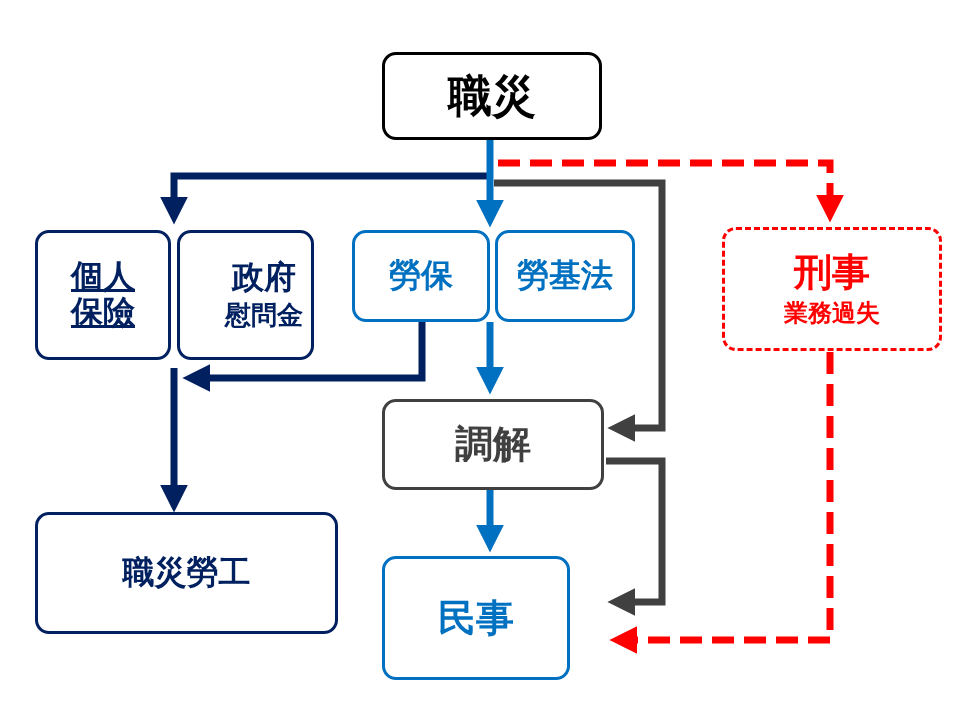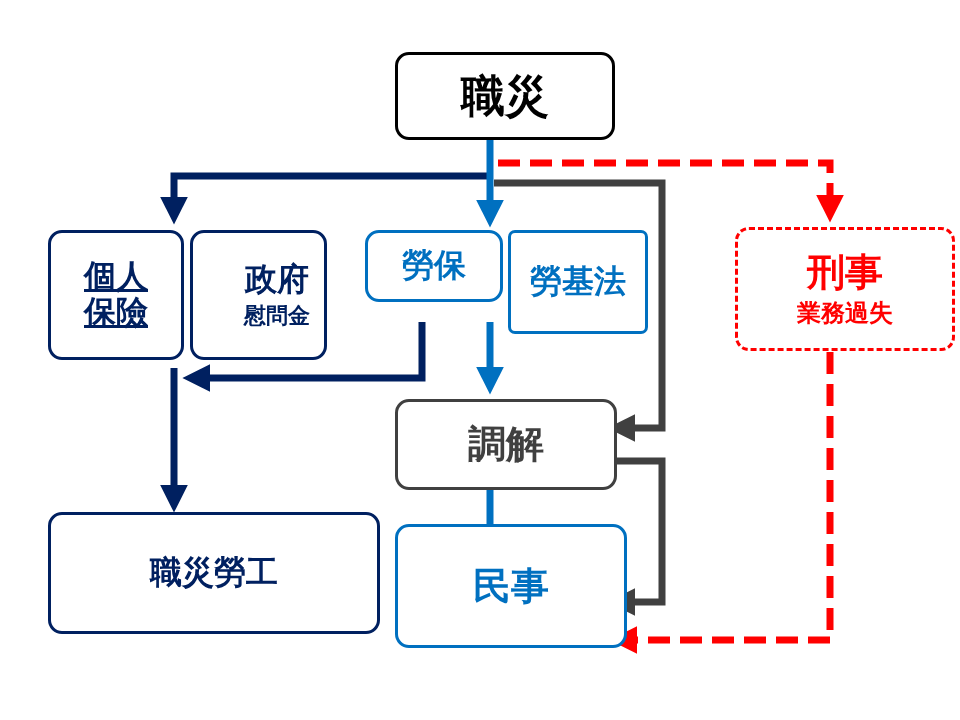--- a/index.html
+++ b/index.html
@@ -1,30 +1,30 @@
 <!DOCTYPE html>
 <html><head>
 <meta charset="utf-8">
 <style>
   html, body { margin:0; padding:0; background:#ffffff; }
   body { width:960px; height:720px; position:relative; overflow:hidden;
          font-family:"DejaVu Sans", "Liberation Sans", sans-serif; }
   svg.wires { position:absolute; left:0; top:0; width:960px; height:720px; }
   .node { position:absolute; box-sizing:border-box; border-radius:14px; background:#fff;
           display:flex; flex-direction:column; align-items:center; justify-content:center;
-          text-align:center; font-weight:bold; line-height:1.12;margin-left:13px; }
+          text-align:center; font-weight:bold; line-height:1.12; }
   .navy { border:3px solid #002060; color:#002060; }
   .blue { border:3px solid #0070c0; color:#0070c0; }
   .gray { border:3px solid #404040; color:#404040;text-align:right; }
   .black { border:3px solid #000; color:#000; }
   .red { border:3px dashed #ff0000; color:#ff0000;text-align:right; }
   .t-xl { font-size:44px; }
   .t-l { font-size:38px; }
   .t-m { font-size:32px; }
-  .t-s { font-size:22px; }
+  .t-s { font-size:26px; }
   .t-sm { font-size:24px; }
 </style>
 </head>
 <body>
 
 <svg class="wires" viewBox="0 0 960 720">
   <defs>
     <marker id="ah-navy" markerWidth="4" markerHeight="4" refX="2.2" refY="2" orient="auto" markerUnits="strokeWidth">
       <path d="M0,0 L4,2 L0,4 z" fill="#002060"></path>
     </marker>
@@ -66,36 +66,36 @@
 <div class="node navy t-m" style="left:35px; top:230px; width:136px; height:130px;text-decoration:underline;">
   <span>個人</span>
   <span>保險</span>
 </div>
 
 <div class="node navy" style="left:177px; top:230px; width:137px; height:130px;padding-left:37px;">
   <span class="t-m">政府</span>
   <span class="t-s" style="margin-top:6px;">慰問金</span>
 </div>
 
-<div class="node blue t-m" style="left:352px; top:230px; width:138px; height:72px;text-align:center;">
+<div class="node blue t-m" style="left:352px; top:230px; width:138px; height:92px;text-align:center;">
   <span>勞保</span>
 </div>
 
-<div class="node blue t-m" style="left:495px; top:230px; width:140px; height:104px;border-radius:7px;">
+<div class="node blue t-m" style="left:495px; top:230px; width:140px; height:92px;">
   <span>勞基法</span>
 </div>
 
 <div class="node red" style="left:722px; top:227px; width:220px; height:124px;">
   <span class="t-l">刑事</span>
   <span class="t-sm" style="margin-top:6px;">業務過失</span>
 </div>
 
 <div class="node gray t-l" style="left:382px; top:399px; width:222px; height:91px;">
   <span>調解</span>
 </div>
 
-<div class="node navy t-m" style="left:35px; top:512px; width:332px; height:122px;gap:40px;">
+<div class="node navy t-m" style="left:35px; top:512px; width:303px; height:122px;gap:40px;">
   <span>職災勞工</span>
 </div>
 
-<div class="node blue" style="left:382px; top:524px; width:232px; height:124px;">
+<div class="node blue" style="left:382px; top:556px; width:188px; height:124px;">
   <span class="t-l">民事</span>
 </div>
 
 </body></html>

